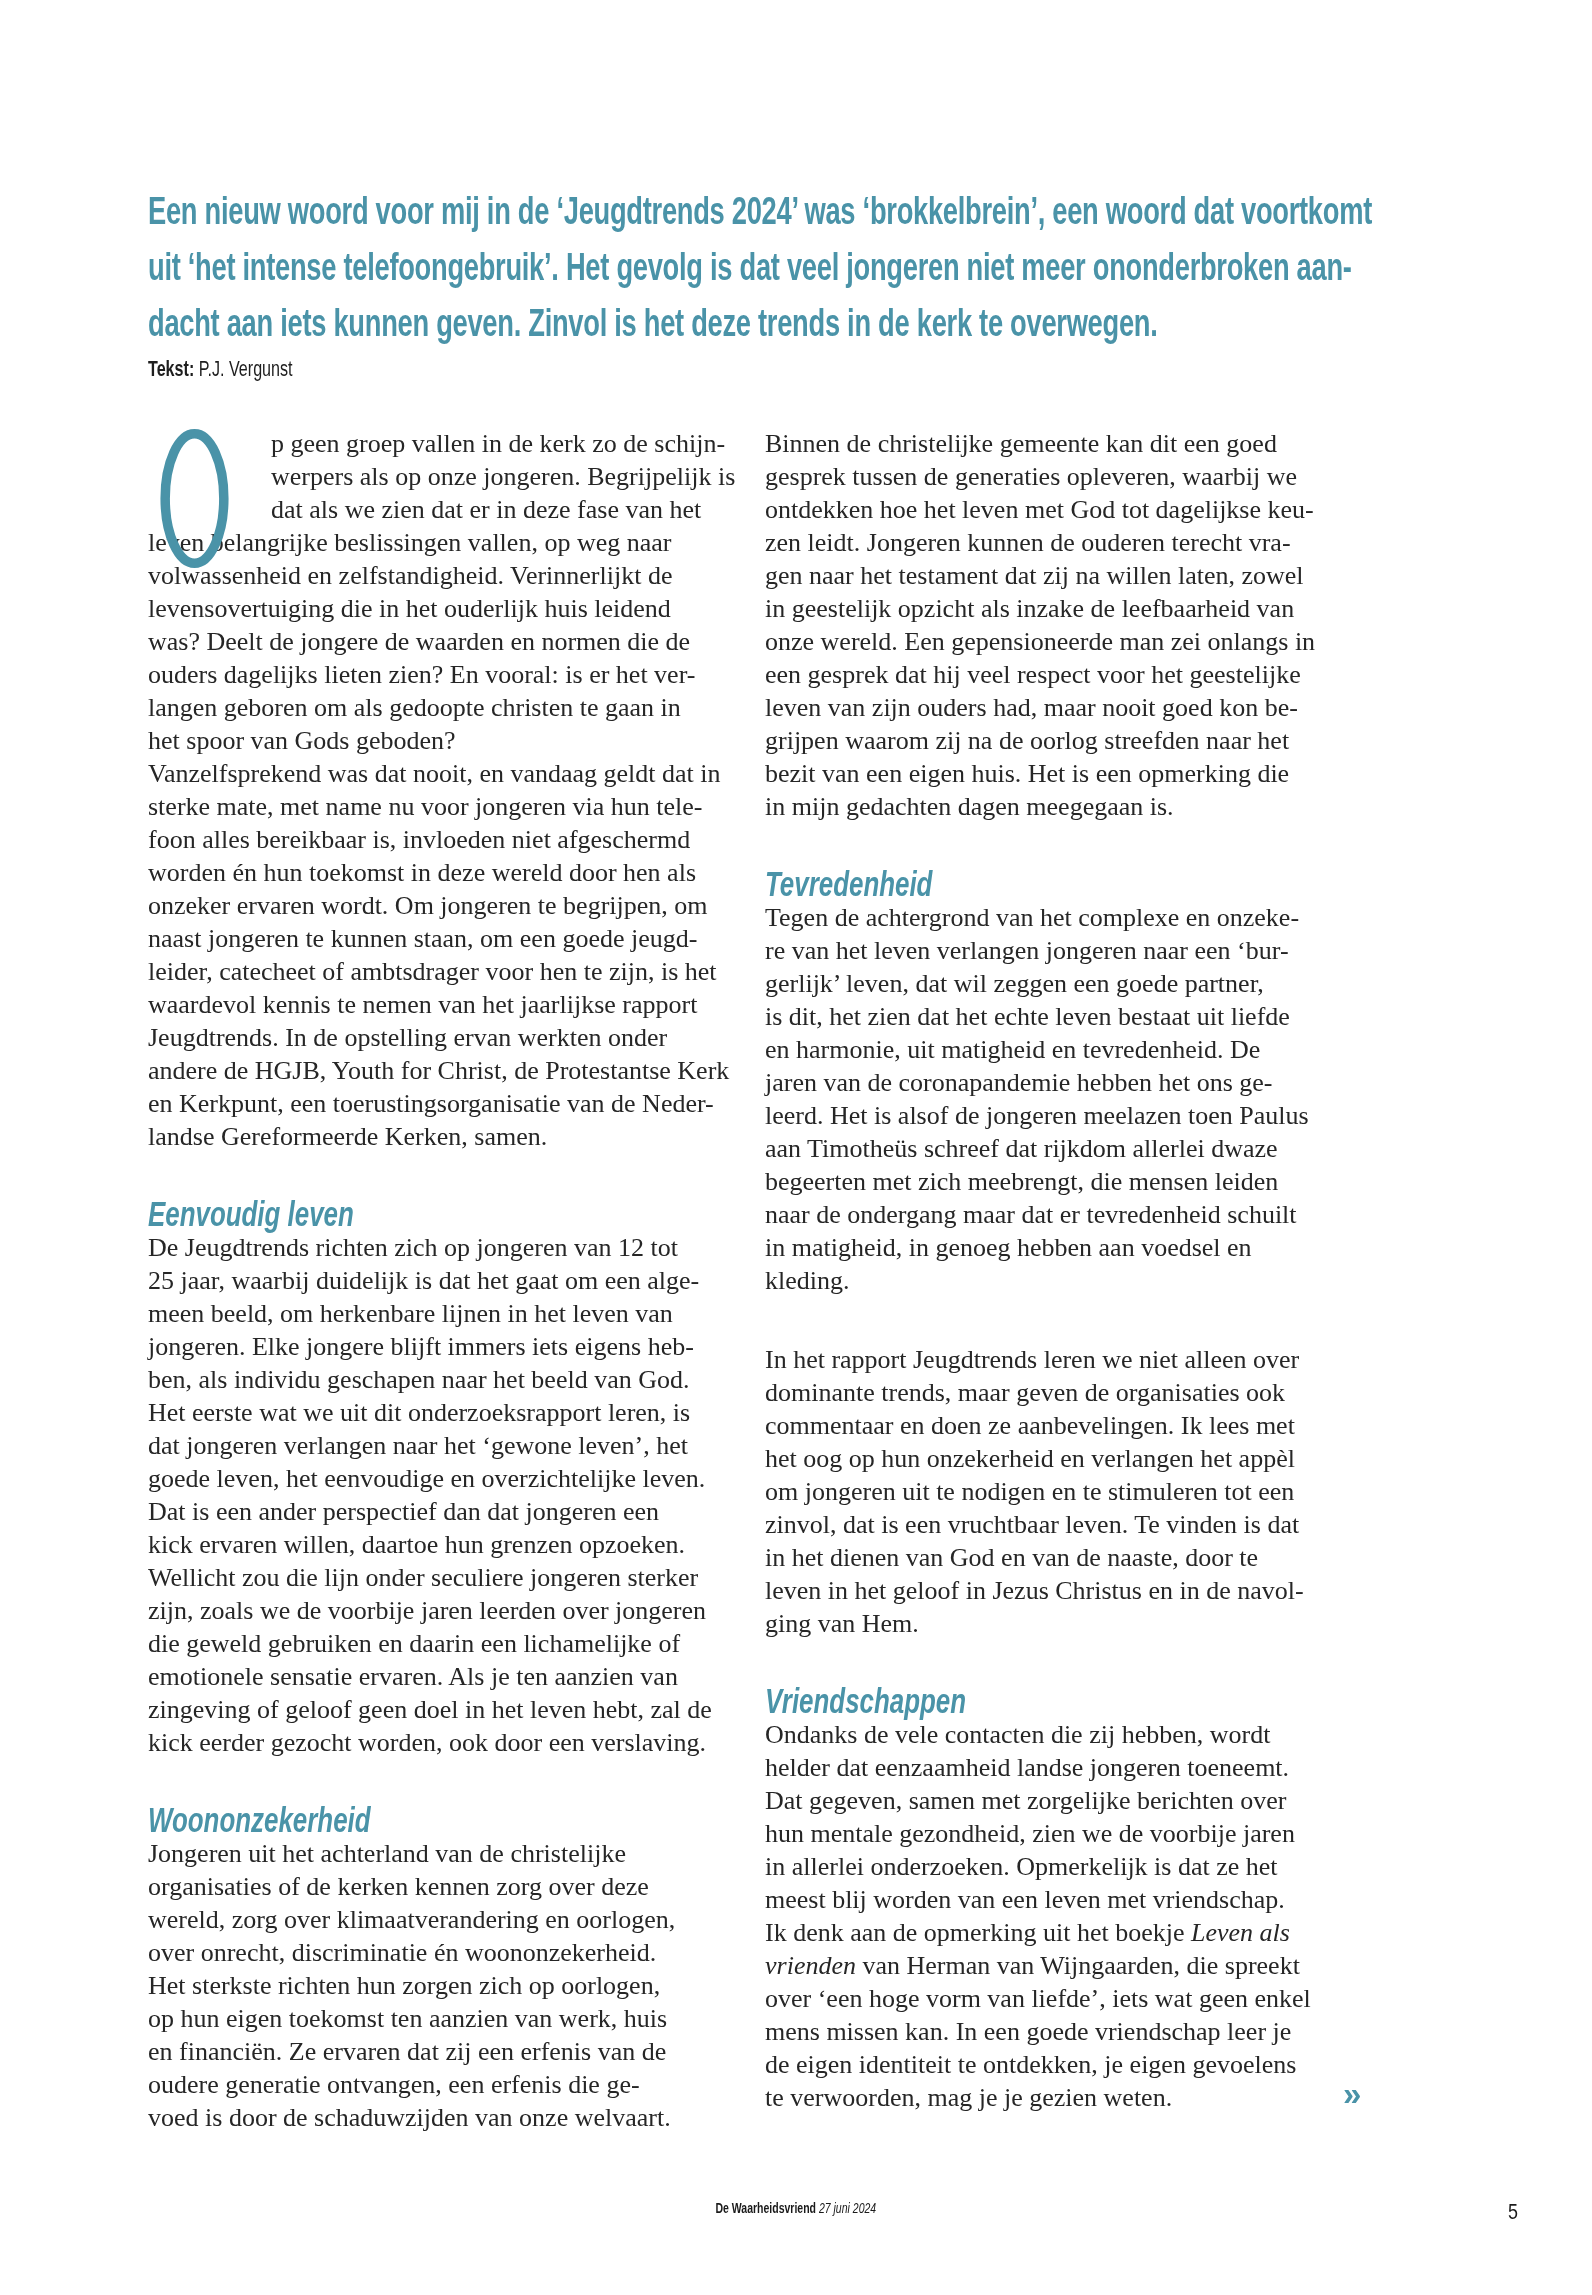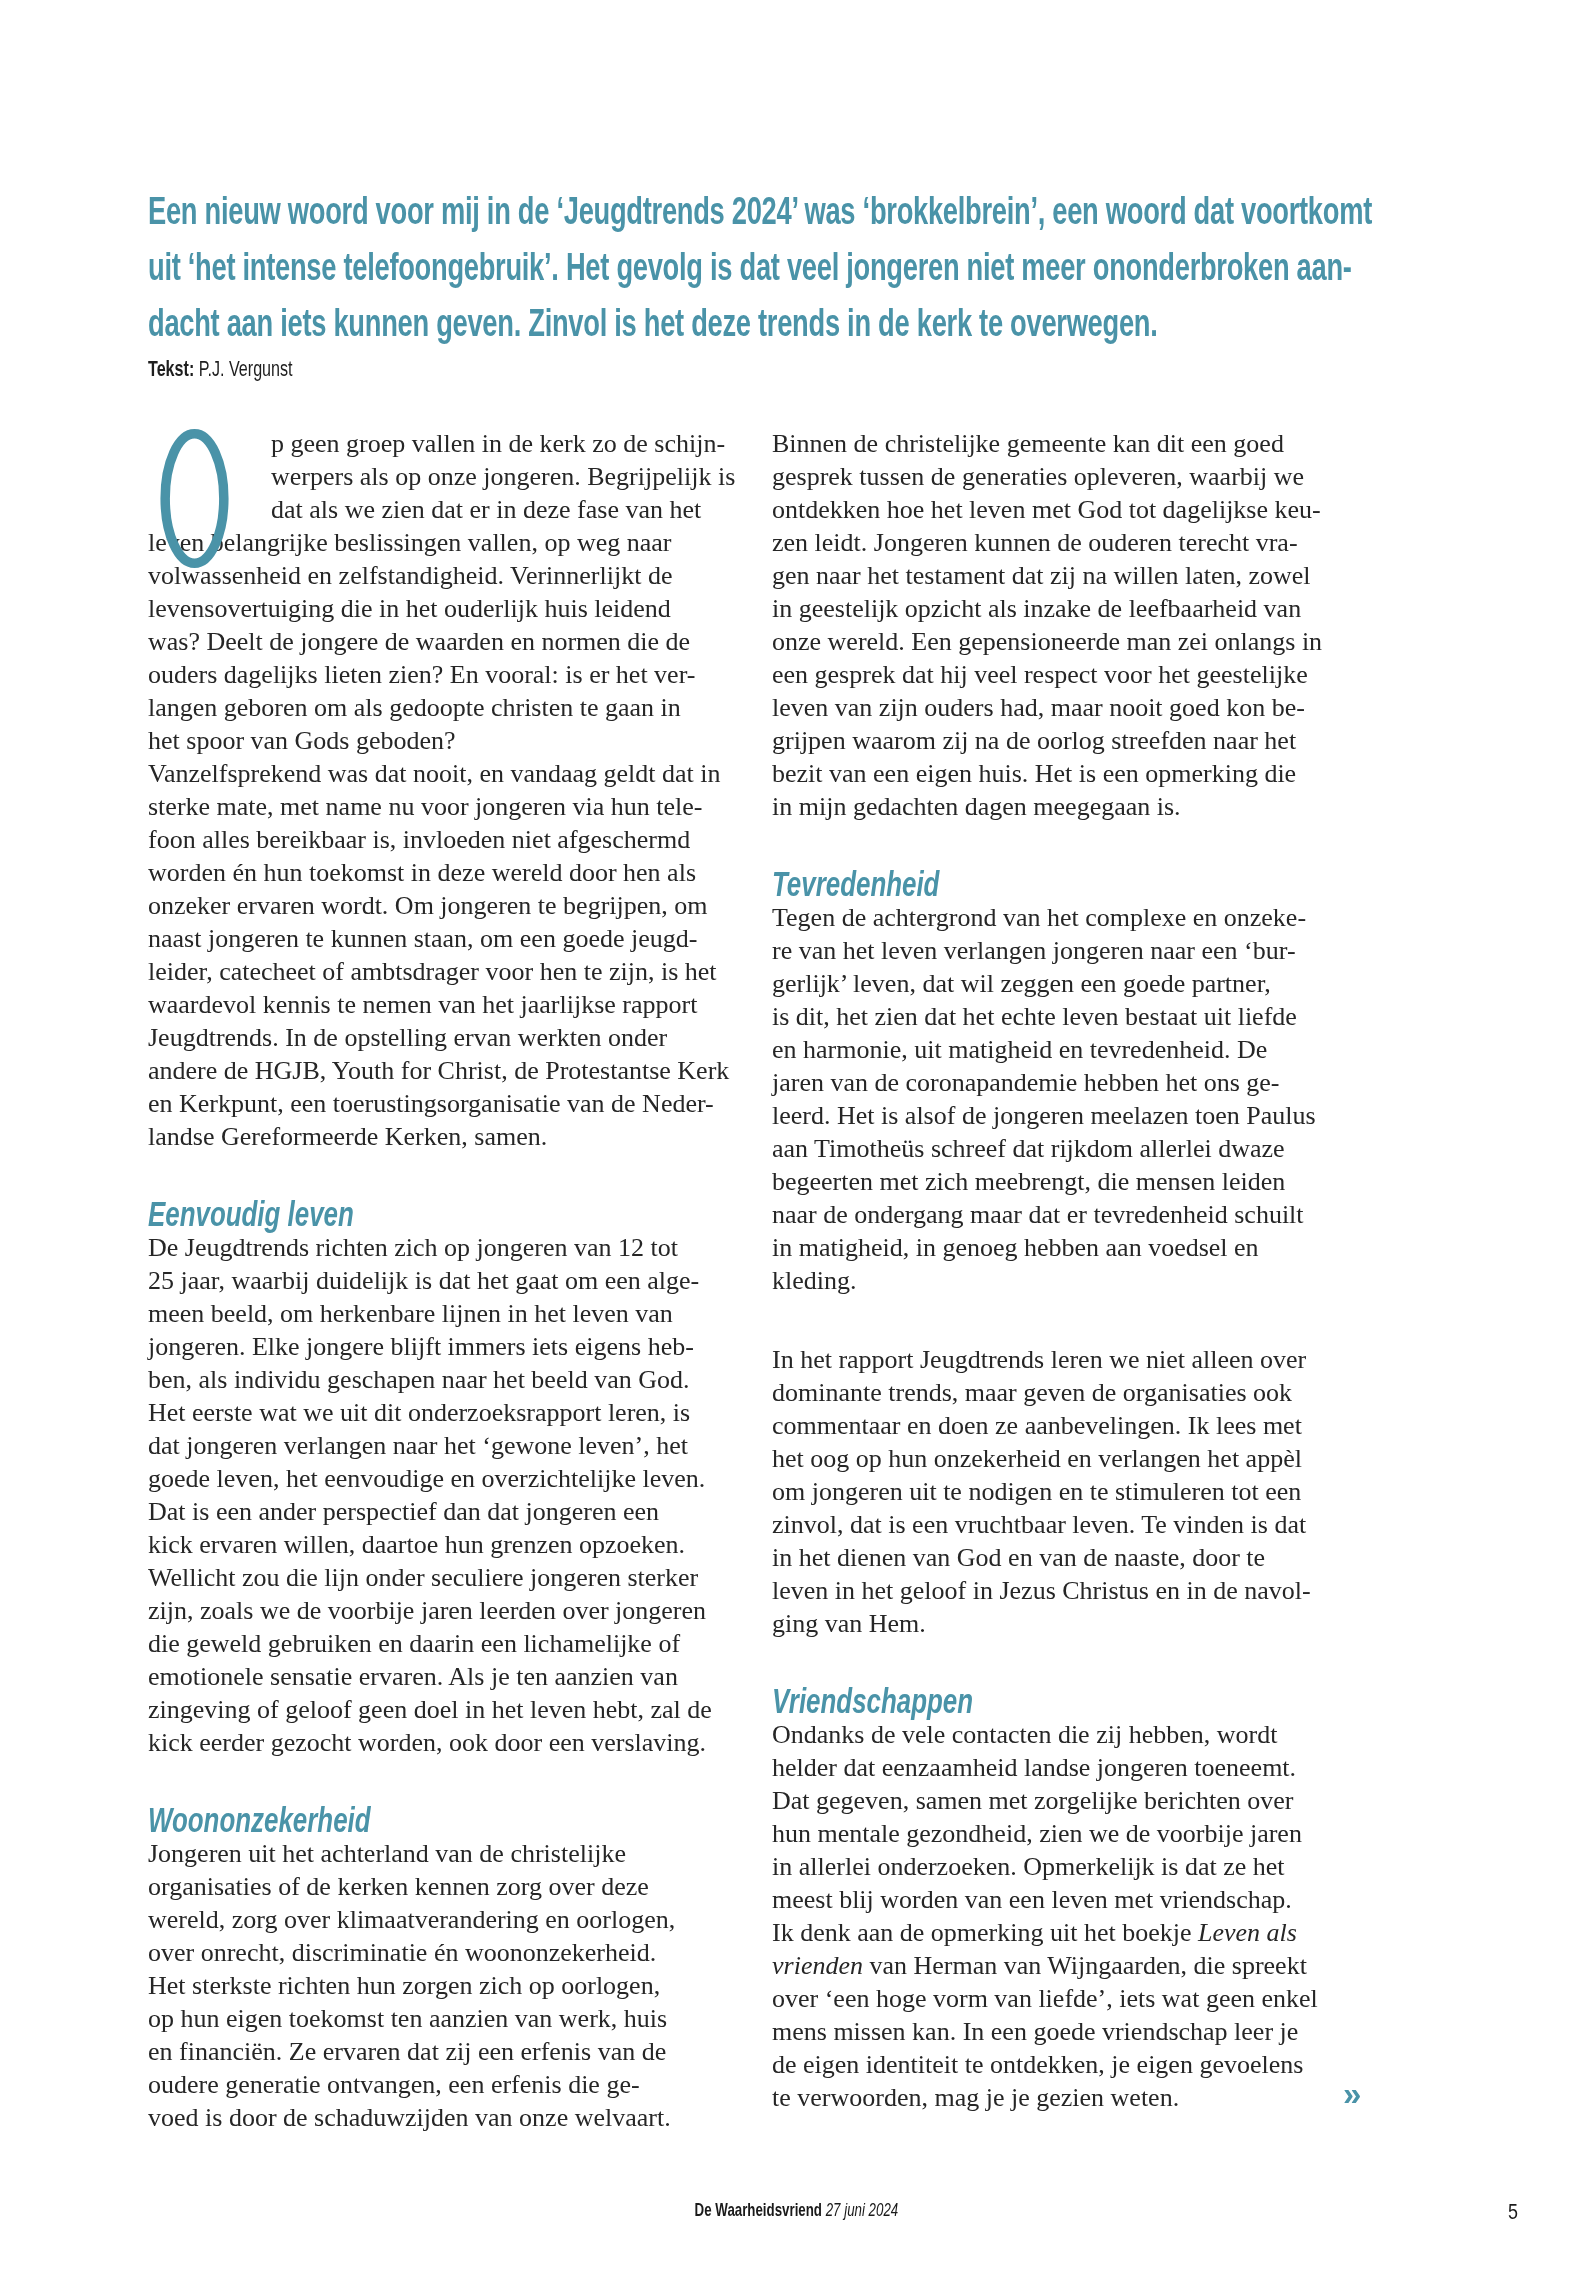--- a/index.html
+++ b/index.html
@@ -37,21 +37,21 @@
     transform: scaleX(0.72);
     transform-origin: left center;
   }
   #byline .b-label { font-weight: bold; }
   
   #columns {
     position: absolute;
     left: 148px; top: 427px;
     width: 1228px;
     display: flex;
-    gap: 20px;
+    gap: 13px;
   }
   .column { width: 604px; }
   .para {
     position: relative;
     font-family: "Liberation Serif", serif;
     font-size: 26px;
     line-height: 33px;
     color: #262626;
   }
   .para.gap { margin-top: 46px; }
@@ -82,21 +82,21 @@
     font-size: 33px;
     font-weight: bold;
     color: var(--accent);
   }
   
   #footer {
     position: absolute;
     left: 0; top: 2199px;
     width: 1592px;
     text-align: center;
-    font-size: 19px;
+    font-size: 15px;
     color: #1a1a1a;
   }
   #footer .footer-inner {
     display: inline-block;
     white-space: nowrap;
     transform: scaleX(0.70);
   }
   #footer .mag { font-weight: bold; }
   #footer .date { font-style: italic; }
   #page-num {

